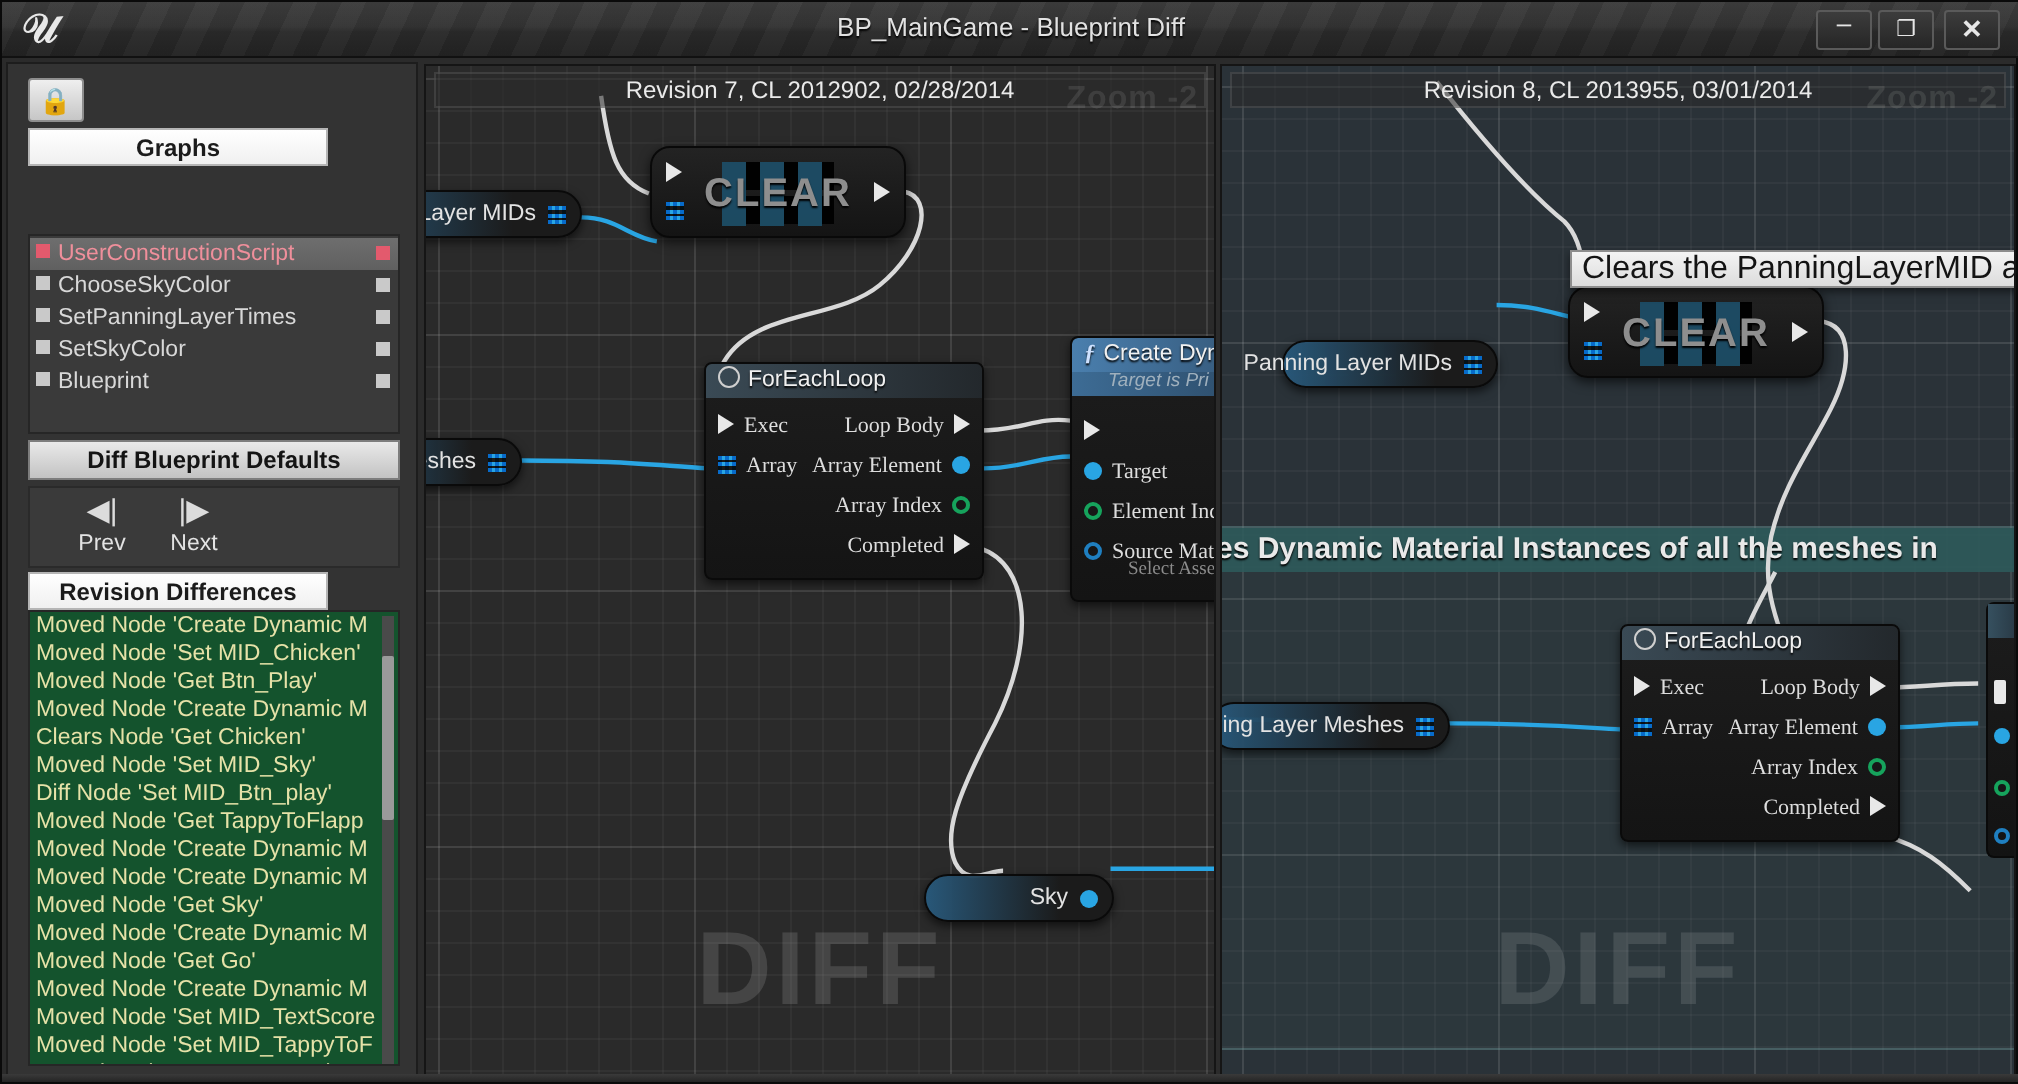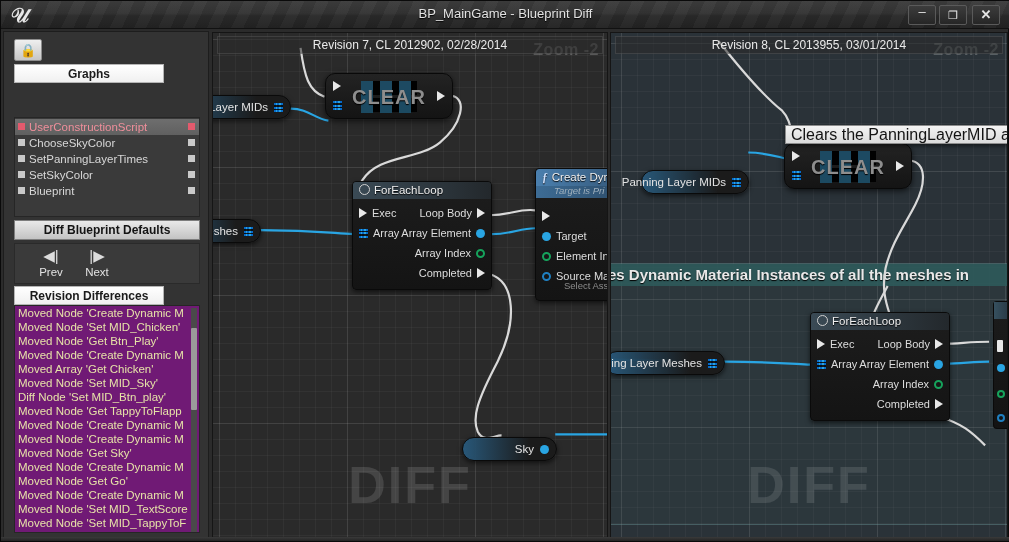--- a/index.html
+++ b/index.html
@@ -112,21 +112,21 @@
   }
   #nav-prev { left: 12px; }
   #nav-next { left: 58px; }
   .nav-btn .ar { display: block; height: 18px; line-height: 18px; font-size: 15px; color: #dcdcdc; }
   .nav-btn .lb { display: block; line-height: 14px; }
 
   #rev-diff-header { top: 254px; }
 
   #diff-list {
     position: absolute; left: 10px; top: 273px; width: 186px; height: 228px;
-    background: #701a75; border: 1px solid #262626;
+    background: #14532d; border: 1px solid #262626;
     overflow: hidden;
   }
   .diff-row {
     height: 14px; line-height: 14px; padding-left: 3px;
     font-size: 11.5px; color: #e6e2a8; white-space: nowrap; overflow: hidden;
   }
   #diff-scroll-track {
     position: absolute; right: 2px; top: 2px; width: 6px; height: 224px;
     background: #4a4a4a;
   }
@@ -211,21 +211,21 @@
   }
   .bp-title.fn .fico {
     display: inline-block; margin-right: 4px; color: #cfe2ff;
     font-family: "Liberation Serif", serif; font-style: italic; font-weight: bold;
   }
   .bp-subtitle {
     font-size: 9.5px; color: #9fb0bd; font-style: italic;
     padding: 0 6px 2px 18px; line-height: 10px;
     background: linear-gradient(to right, #3d6c95, #27415a);
   }
-  .bp-body { position: relative; padding: 4px 0 6px 0; }
+  .bp-body { position: relative; padding: 4px 0 6px 0; font-family: Liberation Serif, serif; }
   .pin-row { position: relative; height: 20px; }
   .pin-in  { position: absolute; left: 6px; top: 0; height: 20px; line-height: 20px;
              color: #ddd; font-size: 11px; white-space: nowrap; }
   .pin-out { position: absolute; right: 6px; top: 0; height: 20px; line-height: 20px;
              color: #ddd; font-size: 11px; white-space: nowrap; }
   .ptri {
     display: inline-block; width: 0; height: 0;
     border-left: 8px solid #e8e8e8;
     border-top: 5px solid transparent; border-bottom: 5px solid transparent;
     vertical-align: middle; position: relative; top: -1px;
@@ -412,21 +412,21 @@
     </div>
 
     <div class="sec-header" id="rev-diff-header">Revision Differences</div>
 
     <div id="diff-list">
       <div id="diff-rows">
           <div class="diff-row">Moved Node 'Create Dynamic M</div>
           <div class="diff-row">Moved Node 'Set MID_Chicken'</div>
           <div class="diff-row">Moved Node 'Get Btn_Play'</div>
           <div class="diff-row">Moved Node 'Create Dynamic M</div>
-          <div class="diff-row">Moved Array 'Get Chicken'</div>
+          <div class="diff-row">Clears Node 'Get Chicken'</div>
           <div class="diff-row">Moved Node 'Set MID_Sky'</div>
           <div class="diff-row">Diff Node 'Set MID_Btn_play'</div>
           <div class="diff-row">Moved Node 'Get TappyToFlapp</div>
           <div class="diff-row">Moved Node 'Create Dynamic M</div>
           <div class="diff-row">Moved Node 'Create Dynamic M</div>
           <div class="diff-row">Moved Node 'Get Sky'</div>
           <div class="diff-row">Moved Node 'Create Dynamic M</div>
           <div class="diff-row">Moved Node 'Get Go'</div>
           <div class="diff-row">Moved Node 'Create Dynamic M</div>
           <div class="diff-row">Moved Node 'Set MID_TextScore</div>

